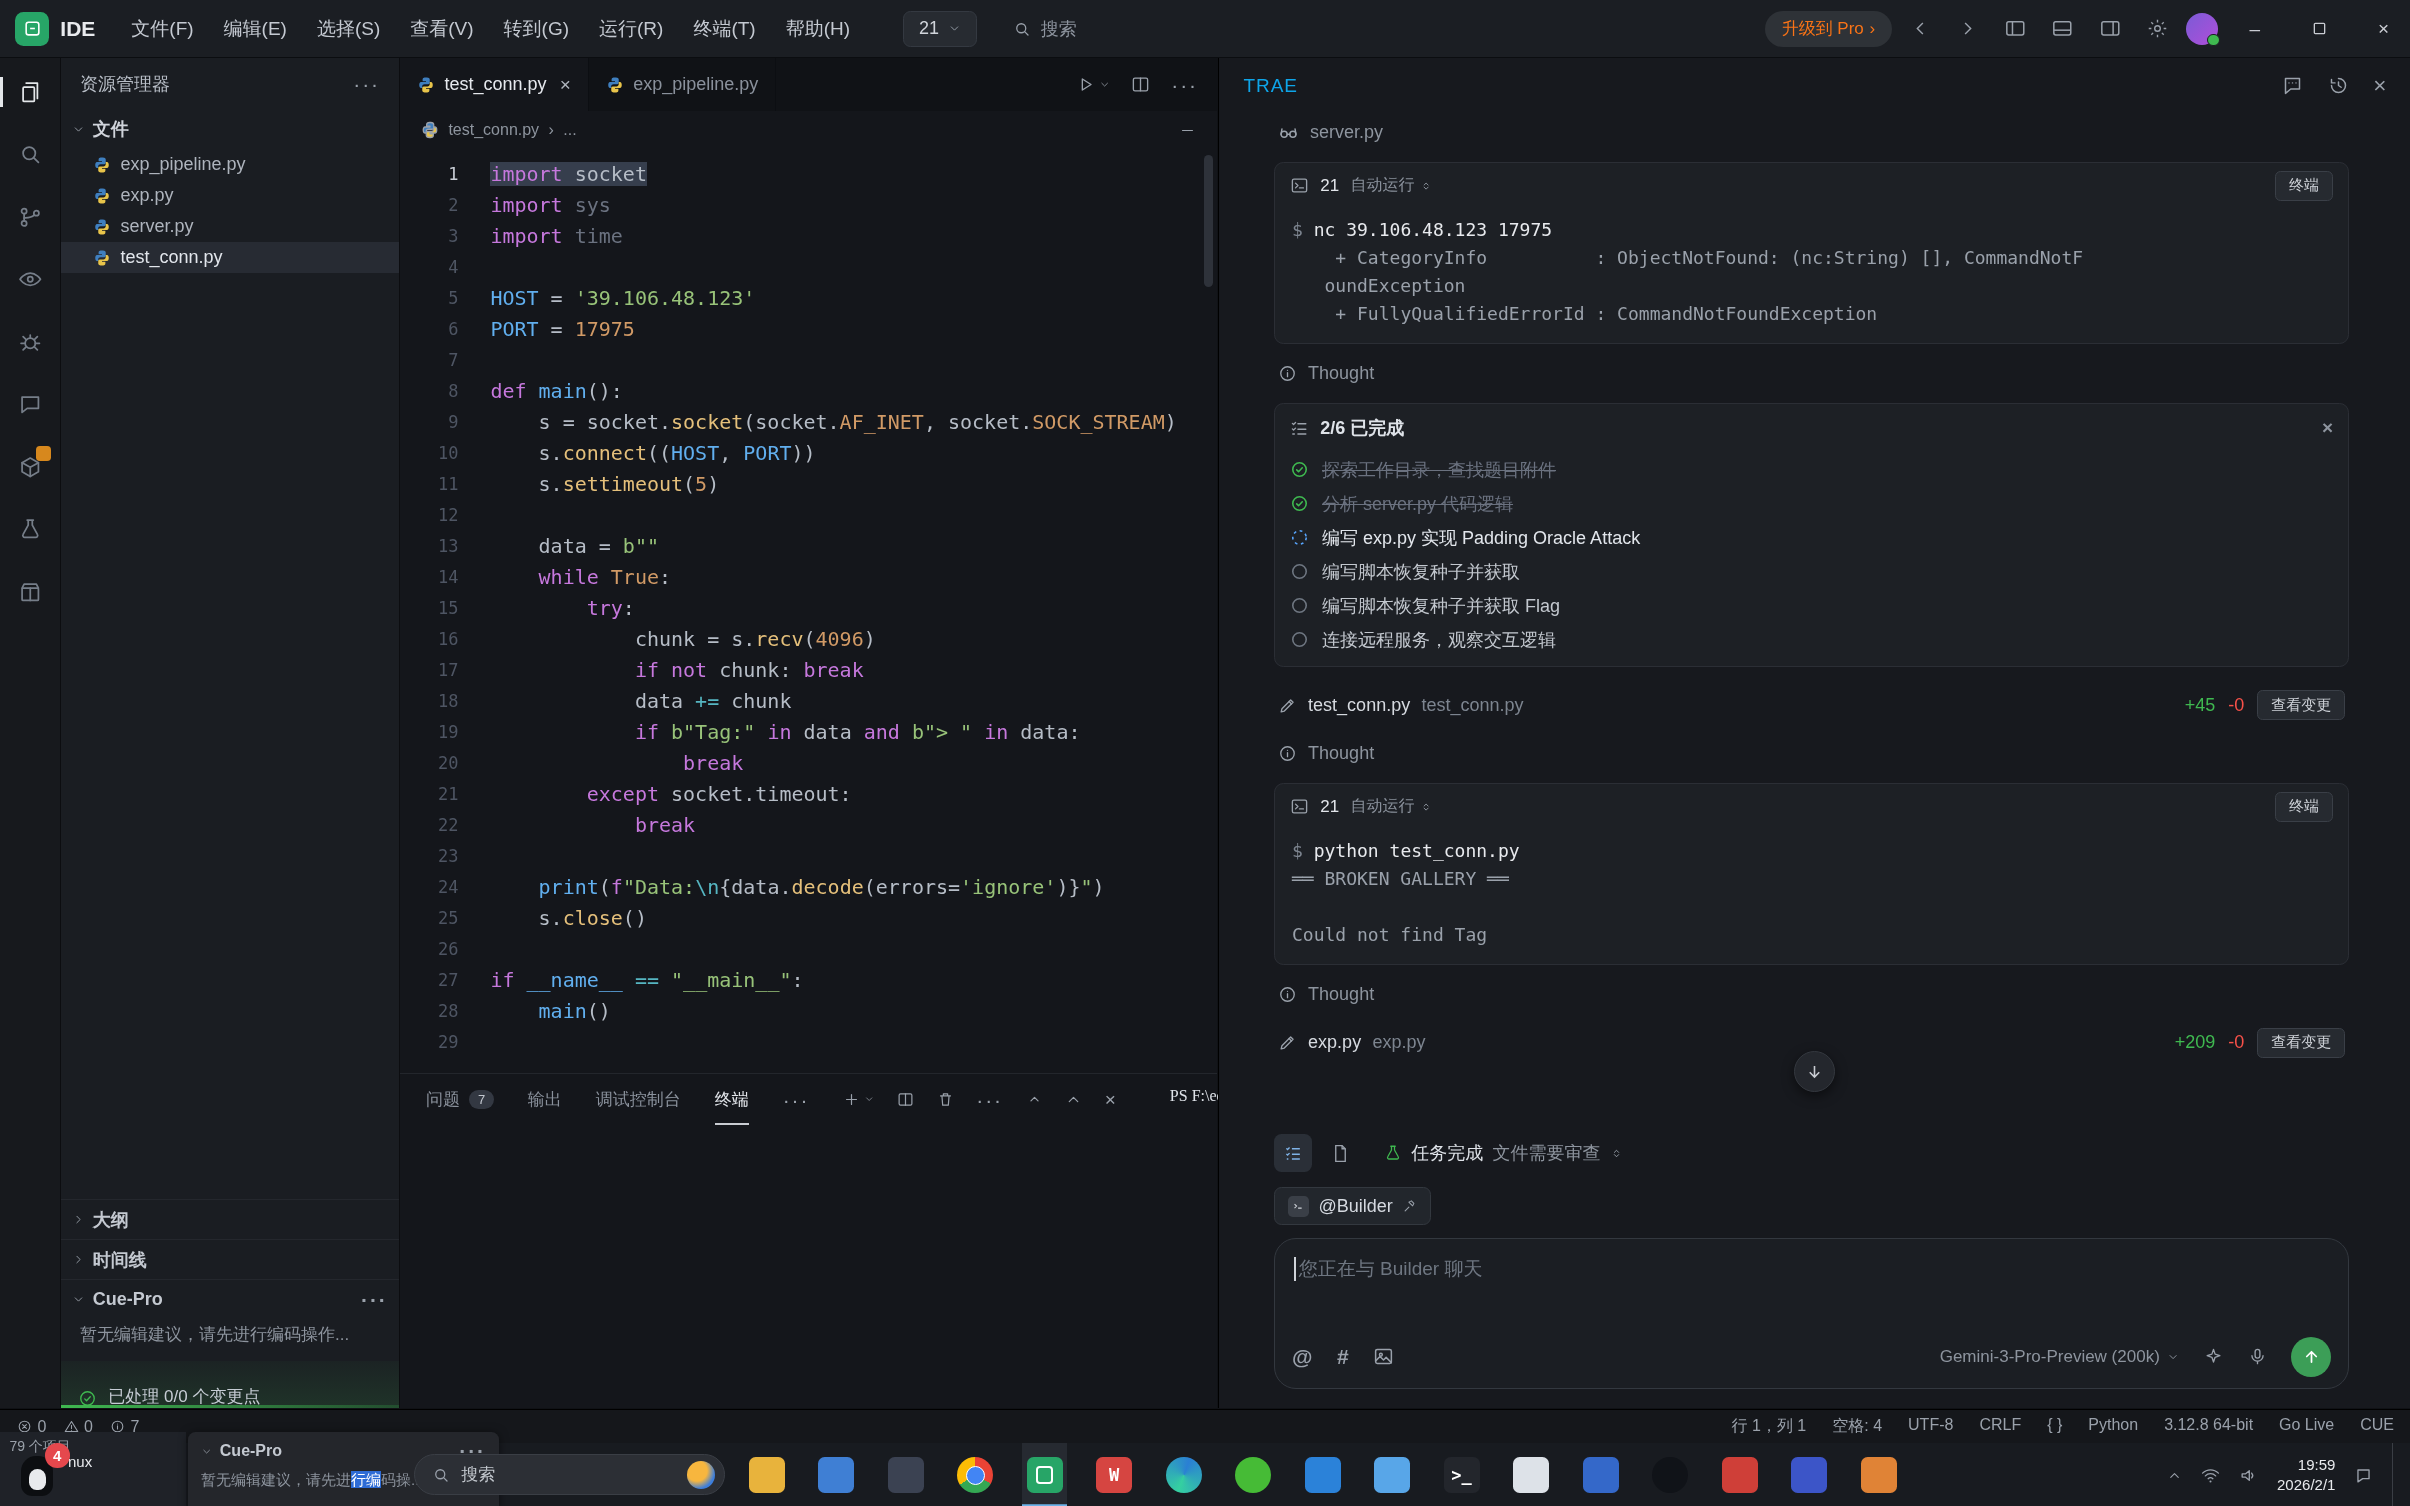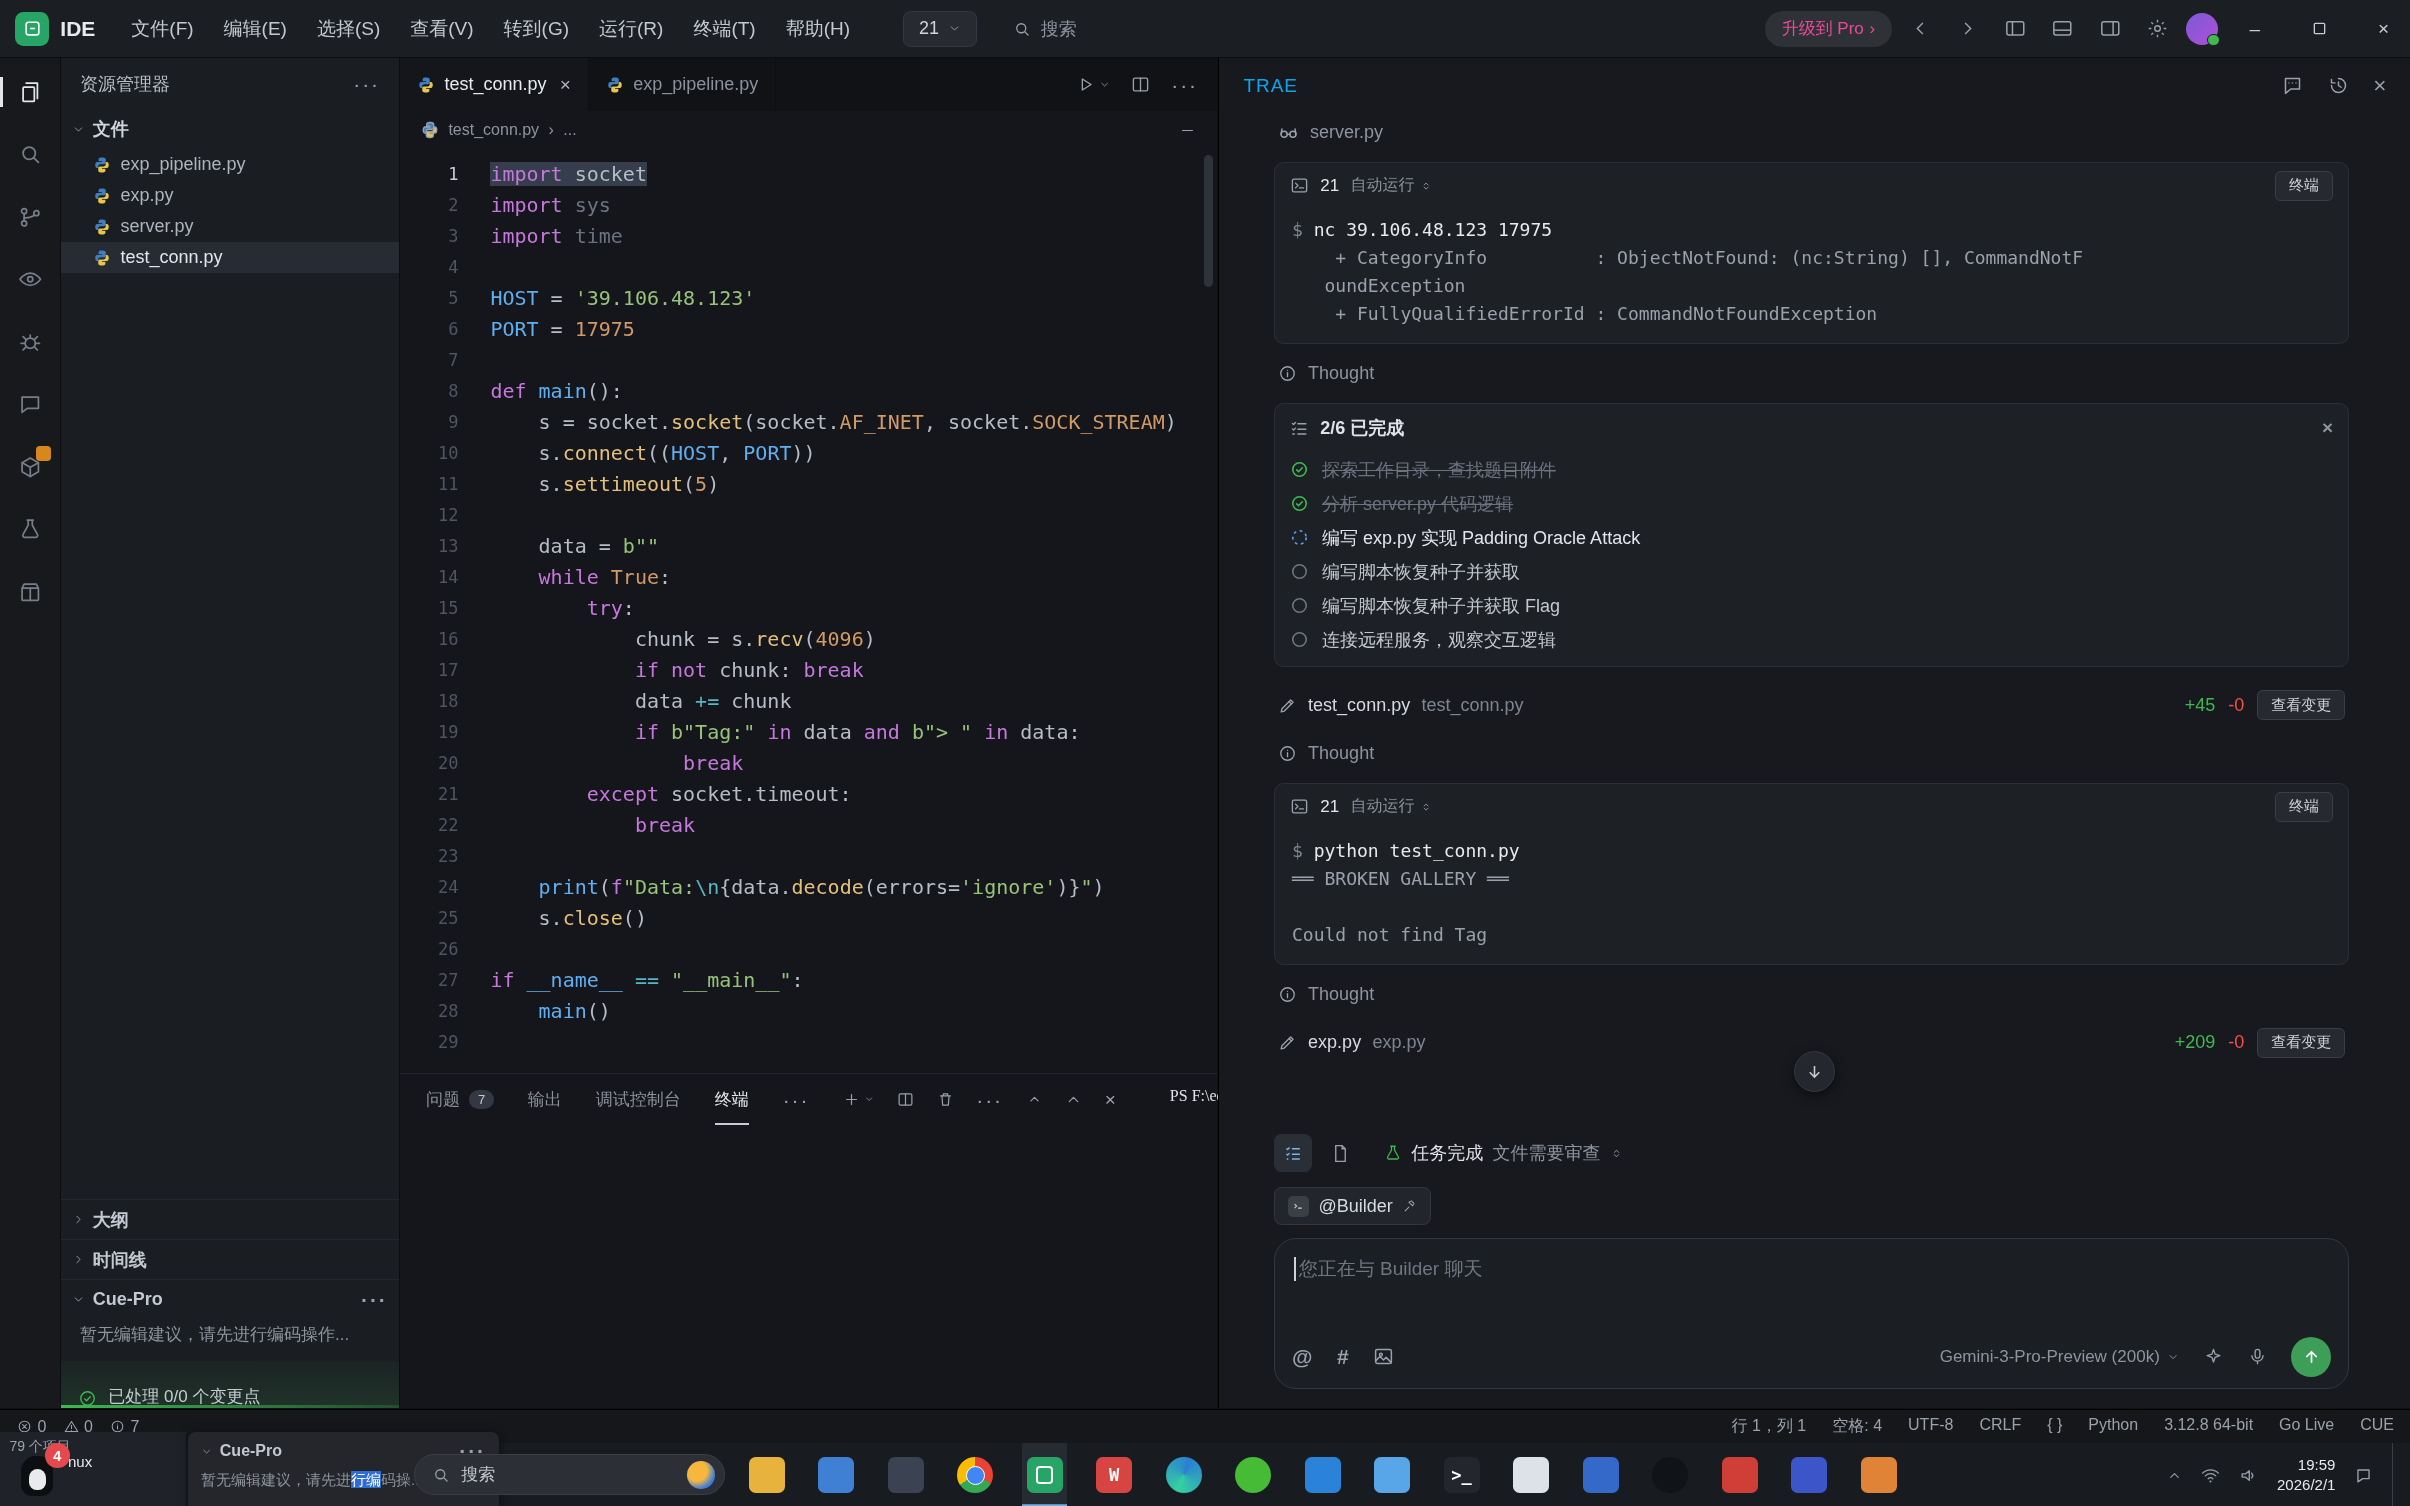--- a/index.html
+++ b/index.html
@@ -12,21 +12,21 @@
   
   #titlebar{position:absolute;left:0;top:0;width:2411px;height:58px;background:#1b1e23;display:flex;align-items:center;padding:0 0 0 15px;border-bottom:0.9px solid #0b0d10;z-index:5}
   .logo{width:34px;height:34px;border-radius:8.5px;background:#27a567;display:flex;align-items:center;justify-content:center}
   .logo svg{stroke:#fff;fill:none;stroke-width:2}
   .logo-text{font-size:21px;font-weight:bold;color:#e8eaed;margin-left:11.3px}
   .menus{display:flex;margin-left:21px;height:58px}
   .menu-item{padding:0 15px;line-height:58px;font-size:19px;color:#c4c9d1;cursor:pointer}
   .ws-pill{margin-left:38px;display:flex;align-items:center;gap:9.4px;background:#272b31;border:0.9px solid #343941;border-radius:7.5px;height:36px;padding:0 15px;font-size:18px;color:#d0d4da;cursor:pointer}
   .tb-search{margin-left:36px;display:flex;gap:9.4px;color:#8d949e;font-size:18px;align-items:center;cursor:pointer}
   .tb-right{margin-left:auto;display:flex;align-items:center;gap:9.4px;height:58px}
-  .upgrade-pill{display:flex;align-items:center;gap:5.6px;background:#2e3237;border-radius:941px;height:36px;padding:0 17px;font-size:17px;color:#ec4899;cursor:pointer}
+  .upgrade-pill{display:flex;align-items:center;gap:5.6px;background:#2e3237;border-radius:941px;height:36px;padding:0 17px;font-size:17px;color:#f97316;cursor:pointer}
   .tbtn{width:38px;height:38px;display:flex;align-items:center;justify-content:center;color:#9aa1ab;cursor:pointer}
   .avatar{width:32px;height:32px;border-radius:50%;background:linear-gradient(135deg,#7b5bd6,#b04ed9);position:relative;cursor:pointer}
   .avatar::after{content:'';position:absolute;right:-1.9px;bottom:-1.9px;width:10.4px;height:10.4px;border-radius:50%;background:#3fb950;border:1.9px solid #1b1e23}
   .winbtn{width:55px;height:58px;display:flex;align-items:center;justify-content:center;color:#c9ccd2;cursor:pointer;font-size:19px}
 
   
   #activitybar{position:absolute;left:0;top:58px;width:61px;height:1350px;background:#17191d;display:flex;flex-direction:column;align-items:center;padding-top:15px;gap:24.5px;border-right:0.9px solid #0c0d10}
   .abtn{width:41px;height:38px;display:flex;align-items:center;justify-content:center;color:#767e89;cursor:pointer;position:relative}
   .abtn.active{color:#e4e7ea}
   .abtn.active::before{content:'';position:absolute;left:-9.4px;top:3.8px;width:2.8px;height:30px;background:#e4e7ea}

